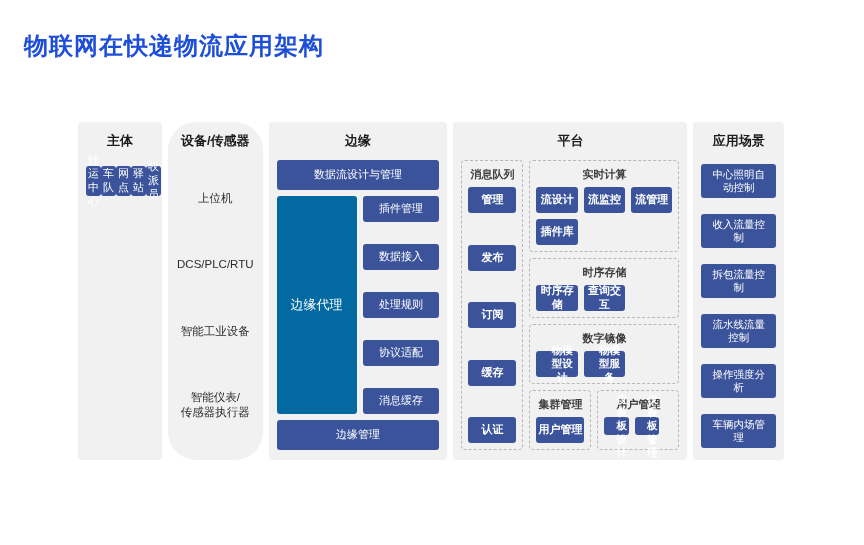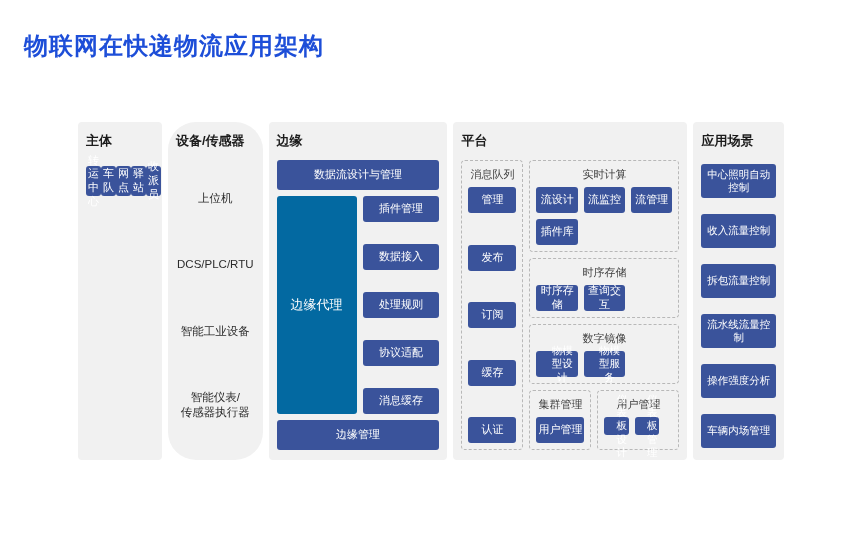--- a/index.html
+++ b/index.html
@@ -35,21 +35,21 @@
   }
   .col {
     background: #f1f1f1;
     border-radius: 4px;
     box-sizing: border-box;
     padding: 10px 8px;
     display: flex;
     flex-direction: column;
   }
   .col-head {
-    text-align: left;
+    text-align: center;
     font-size: 13px;
     font-weight: bold;
     color: #1c1c1c;
     margin-bottom: 10px;
   }
   
   .col-subject { width: 84px; }
   .col-device  { width: 96px; border-radius: 28px; }
   .col-edge    { width: 182px; }
   .col-platform{ width: 238px; }
@@ -128,20 +128,21 @@
     flex-direction: column;
     justify-content: space-between;
   }
   .edge-right .chip { height: 26px; }
 
   
   .platform-body {
     flex: 1;
     display: flex;
     gap: 6px;
+    font-weight: bold;
   }
   .dashed {
     border: 1px dashed #b8b8b8;
     border-radius: 4px;
     box-sizing: border-box;
     padding: 6px 6px;
   }
   .grp-title {
     font-size: 11px;
     color: #3d3d3d;
@@ -192,21 +193,21 @@
   
   .scene-list {
     display: flex;
     flex-direction: column;
     justify-content: space-between;
     flex: 1;
     padding: 4px 0 2px 0;
   }
   .scene-list .chip {
     height: 34px;
-    padding: 2px 3px;
+    padding: 2px 10px;
   }
 </style>
 </head>
 <body>
 
 <div class="page-title">物联网在快递物流应用架构</div>
 
 <div class="arch">
 
   <div class="col col-subject">

